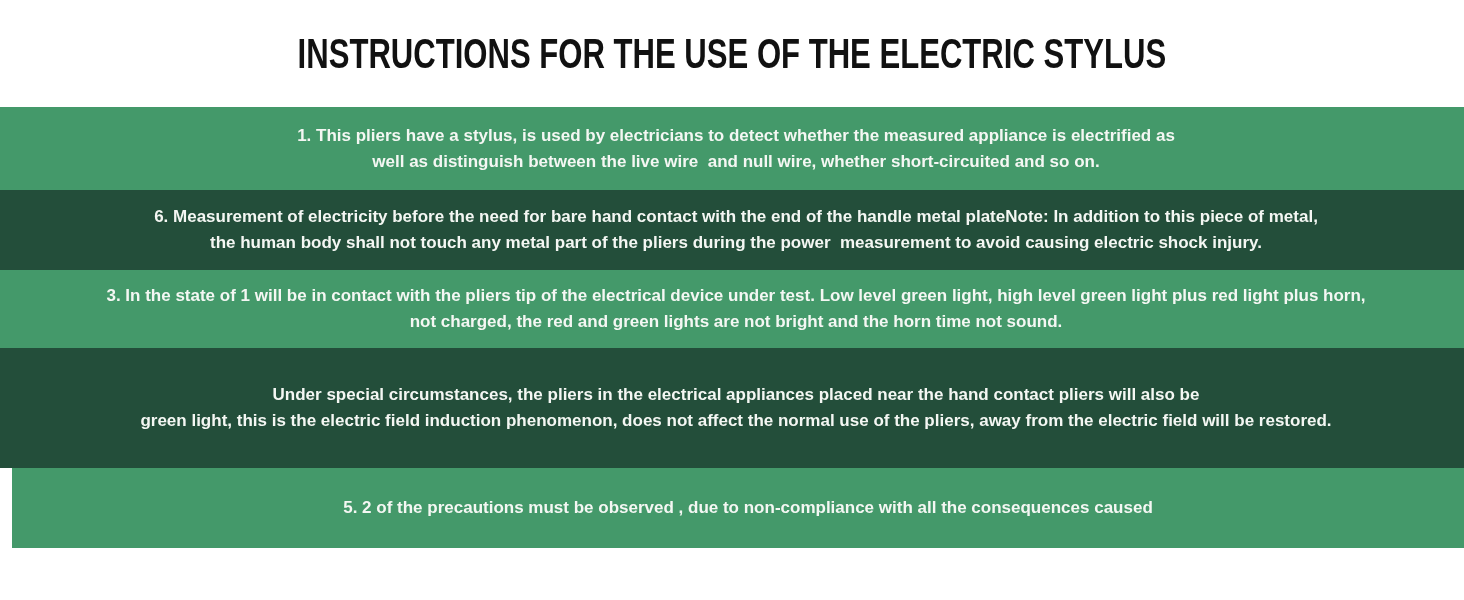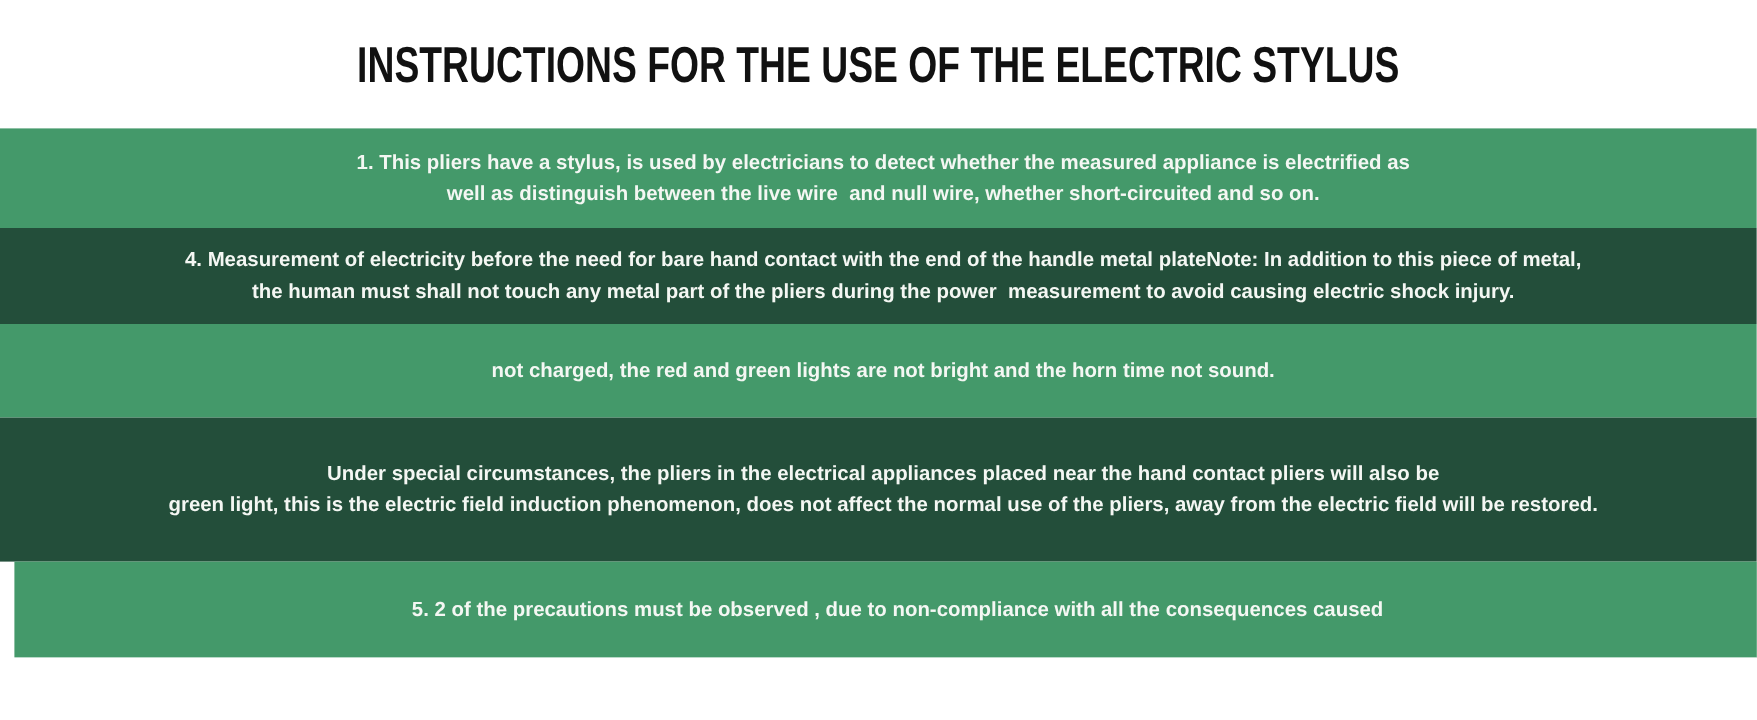--- a/index.html
+++ b/index.html
@@ -61,25 +61,26 @@
   <div class="title-area">
     <h1 class="page-title">INSTRUCTIONS FOR THE USE OF THE ELECTRIC STYLUS</h1>
   </div>
 
   <section class="band band-light band-1">
     <div class="band-line">1. This pliers have a stylus, is used by electricians to detect whether the measured appliance is electrified as</div>
     <div class="band-line">well as distinguish between the live wire  and null wire, whether short-circuited and so on.</div>
   </section>
 
   <section class="band band-dark band-2">
-    <div class="band-line">4. Measurement of electricity before the need for bare hand contact with the end of the handle metal plateNote: In addition to this piece of metal,</div>
-    <div class="band-line">the human must shall not touch any metal part of the pliers during the power  measurement to avoid causing electric shock injury.</div>
+    <div class="band-line">6. Measurement of electricity before the need for bare hand contact with the end of the handle metal plateNote: In addition to this piece of metal,</div>
+    <div class="band-line">the human body shall not touch any metal part of the pliers during the power  measurement to avoid causing electric shock injury.</div>
   </section>
 
   <section class="band band-light band-3">
+    <div class="band-line">3. In the state of 1 will be in contact with the pliers tip of the electrical device under test. Low level green light, high level green light plus red light plus horn,</div>
     <div class="band-line">not charged, the red and green lights are not bright and the horn time not sound.</div>
   </section>
 
   <section class="band band-dark band-4">
     <div class="band-line">Under special circumstances, the pliers in the electrical appliances placed near the hand contact pliers will also be</div>
     <div class="band-line">green light, this is the electric field induction phenomenon, does not affect the normal use of the pliers, away from the electric field will be restored.</div>
   </section>
 
   <section class="band band-light band-5">
     <div class="band-line">5. 2 of the precautions must be observed , due to non-compliance with all the consequences caused</div>

